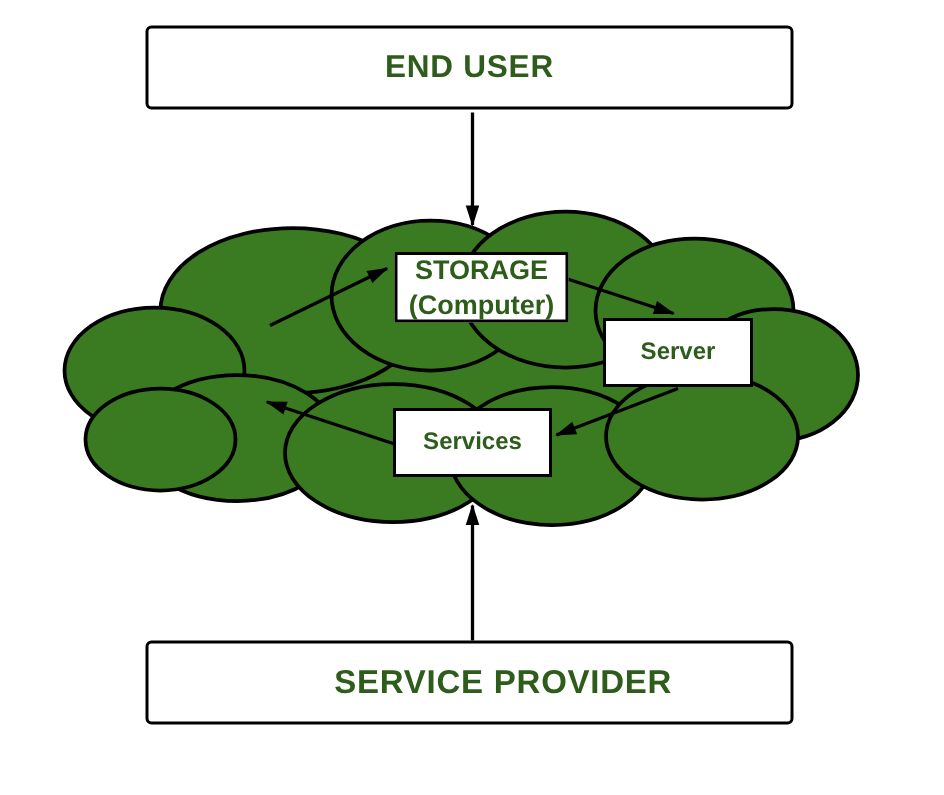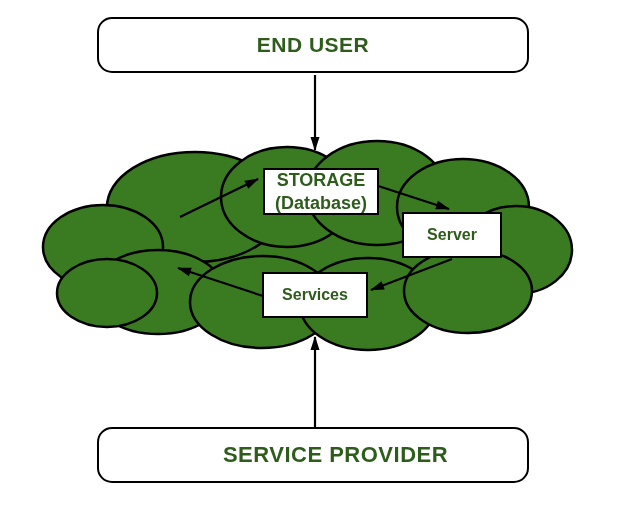--- a/index.html
+++ b/index.html
@@ -18,21 +18,21 @@
     border:2px solid #000000;
     display:flex;
     flex-direction:column;
     align-items:center;
     justify-content:center;
     text-align:center;
     color:#2d5c1b;
     font-weight:bold;
     line-height:1.25;
   }
-  .rounded{border-radius:15px;}
+  .rounded{border-radius:4px;}
   #node-end-user{left:97px;top:17px;width:432px;height:56px;font-size:21px;letter-spacing:.5px;}
   #node-service-provider{left:97px;top:427px;width:432px;height:56px;font-size:22px;letter-spacing:.5px;padding-left:45px;}
   #node-storage{left:263px;top:168px;width:116px;height:47px;font-size:18px;}
   #node-computer-networks{left:120px;top:218px;width:98px;height:50px;font-size:15px;}
   #node-server{left:402px;top:212px;width:100px;height:46px;font-size:16px;}
   #node-services{left:262px;top:272px;width:106px;height:46px;font-size:16px;}
   .cloud-bump{stroke:#000000;stroke-width:2.5;}
   .edge{stroke:#000000;stroke-width:2.2;fill:none;}
 </style>
 </head>
@@ -73,21 +73,21 @@
   <div id="node-end-user" class="node rounded">
     <span>END USER</span>
   </div>
 
   <div id="node-service-provider" class="node rounded">
     <span>SERVICE PROVIDER</span>
   </div>
 
   <div id="node-storage" class="node">
     <span>STORAGE</span>
-    <span>(Database)</span>
+    <span>(Computer)</span>
   </div>
 
 
   <div id="node-server" class="node">
     <span>Server</span>
   </div>
 
   <div id="node-services" class="node">
     <span>Services</span>
   </div>

